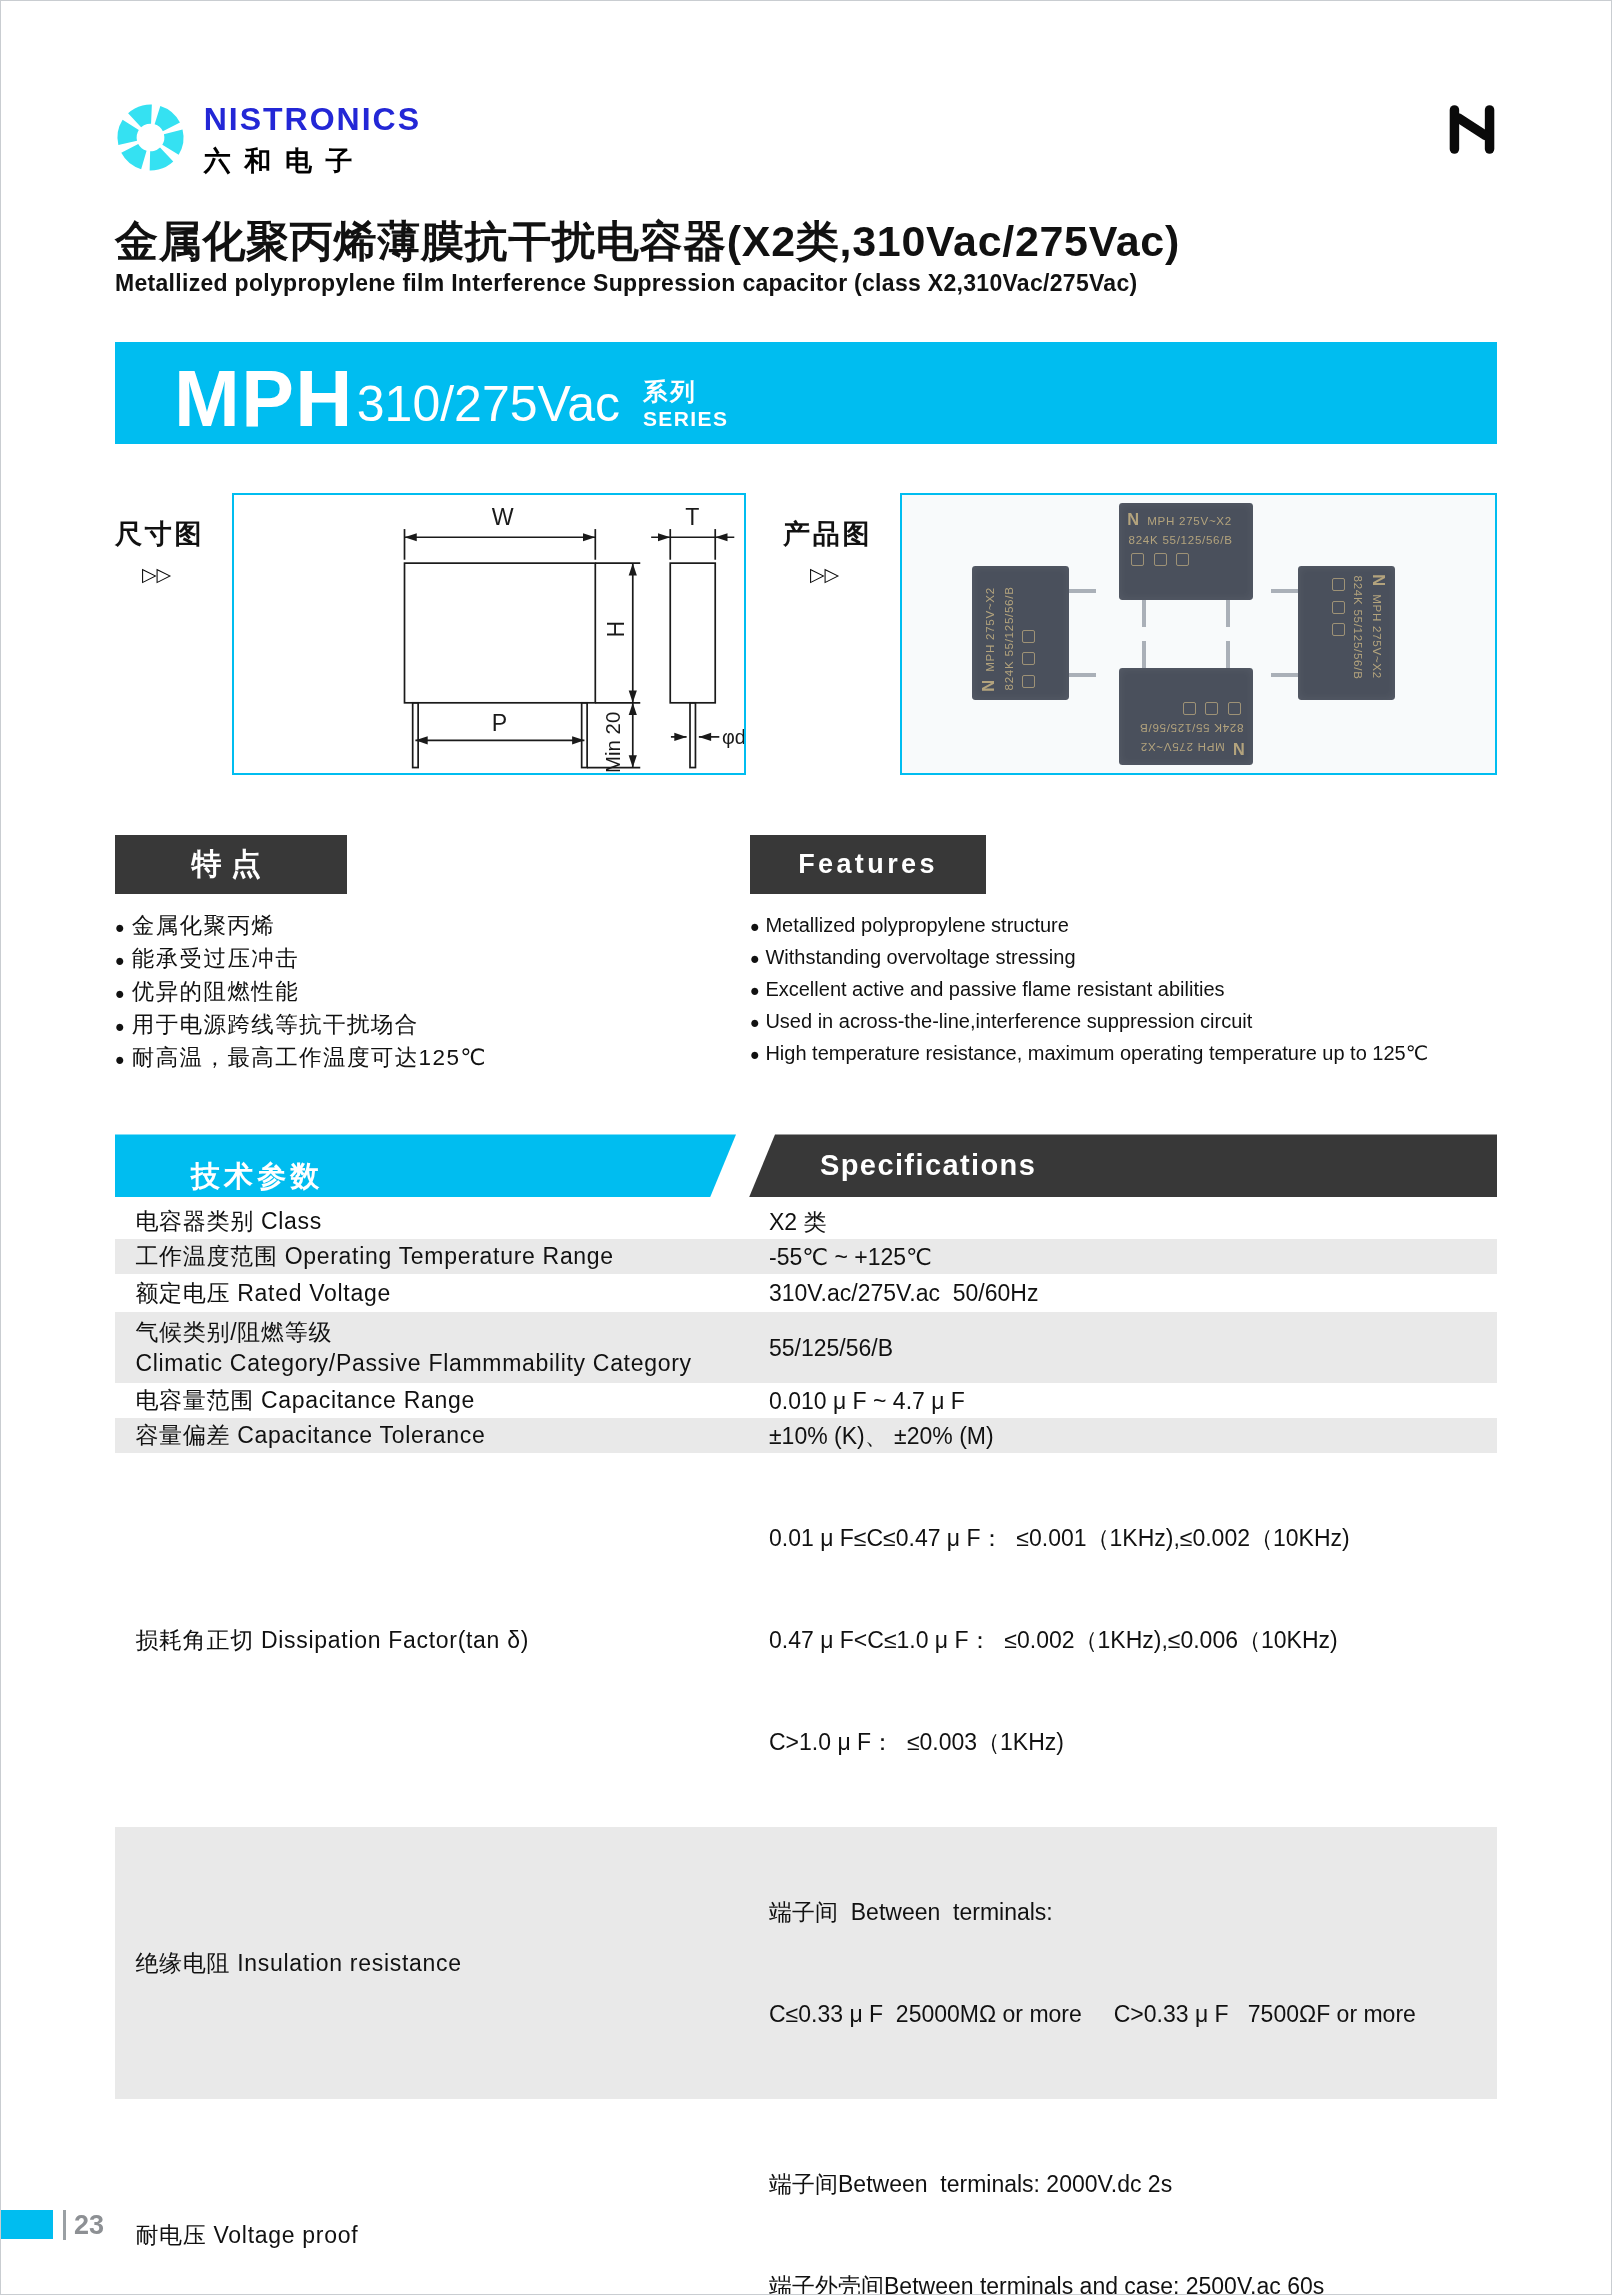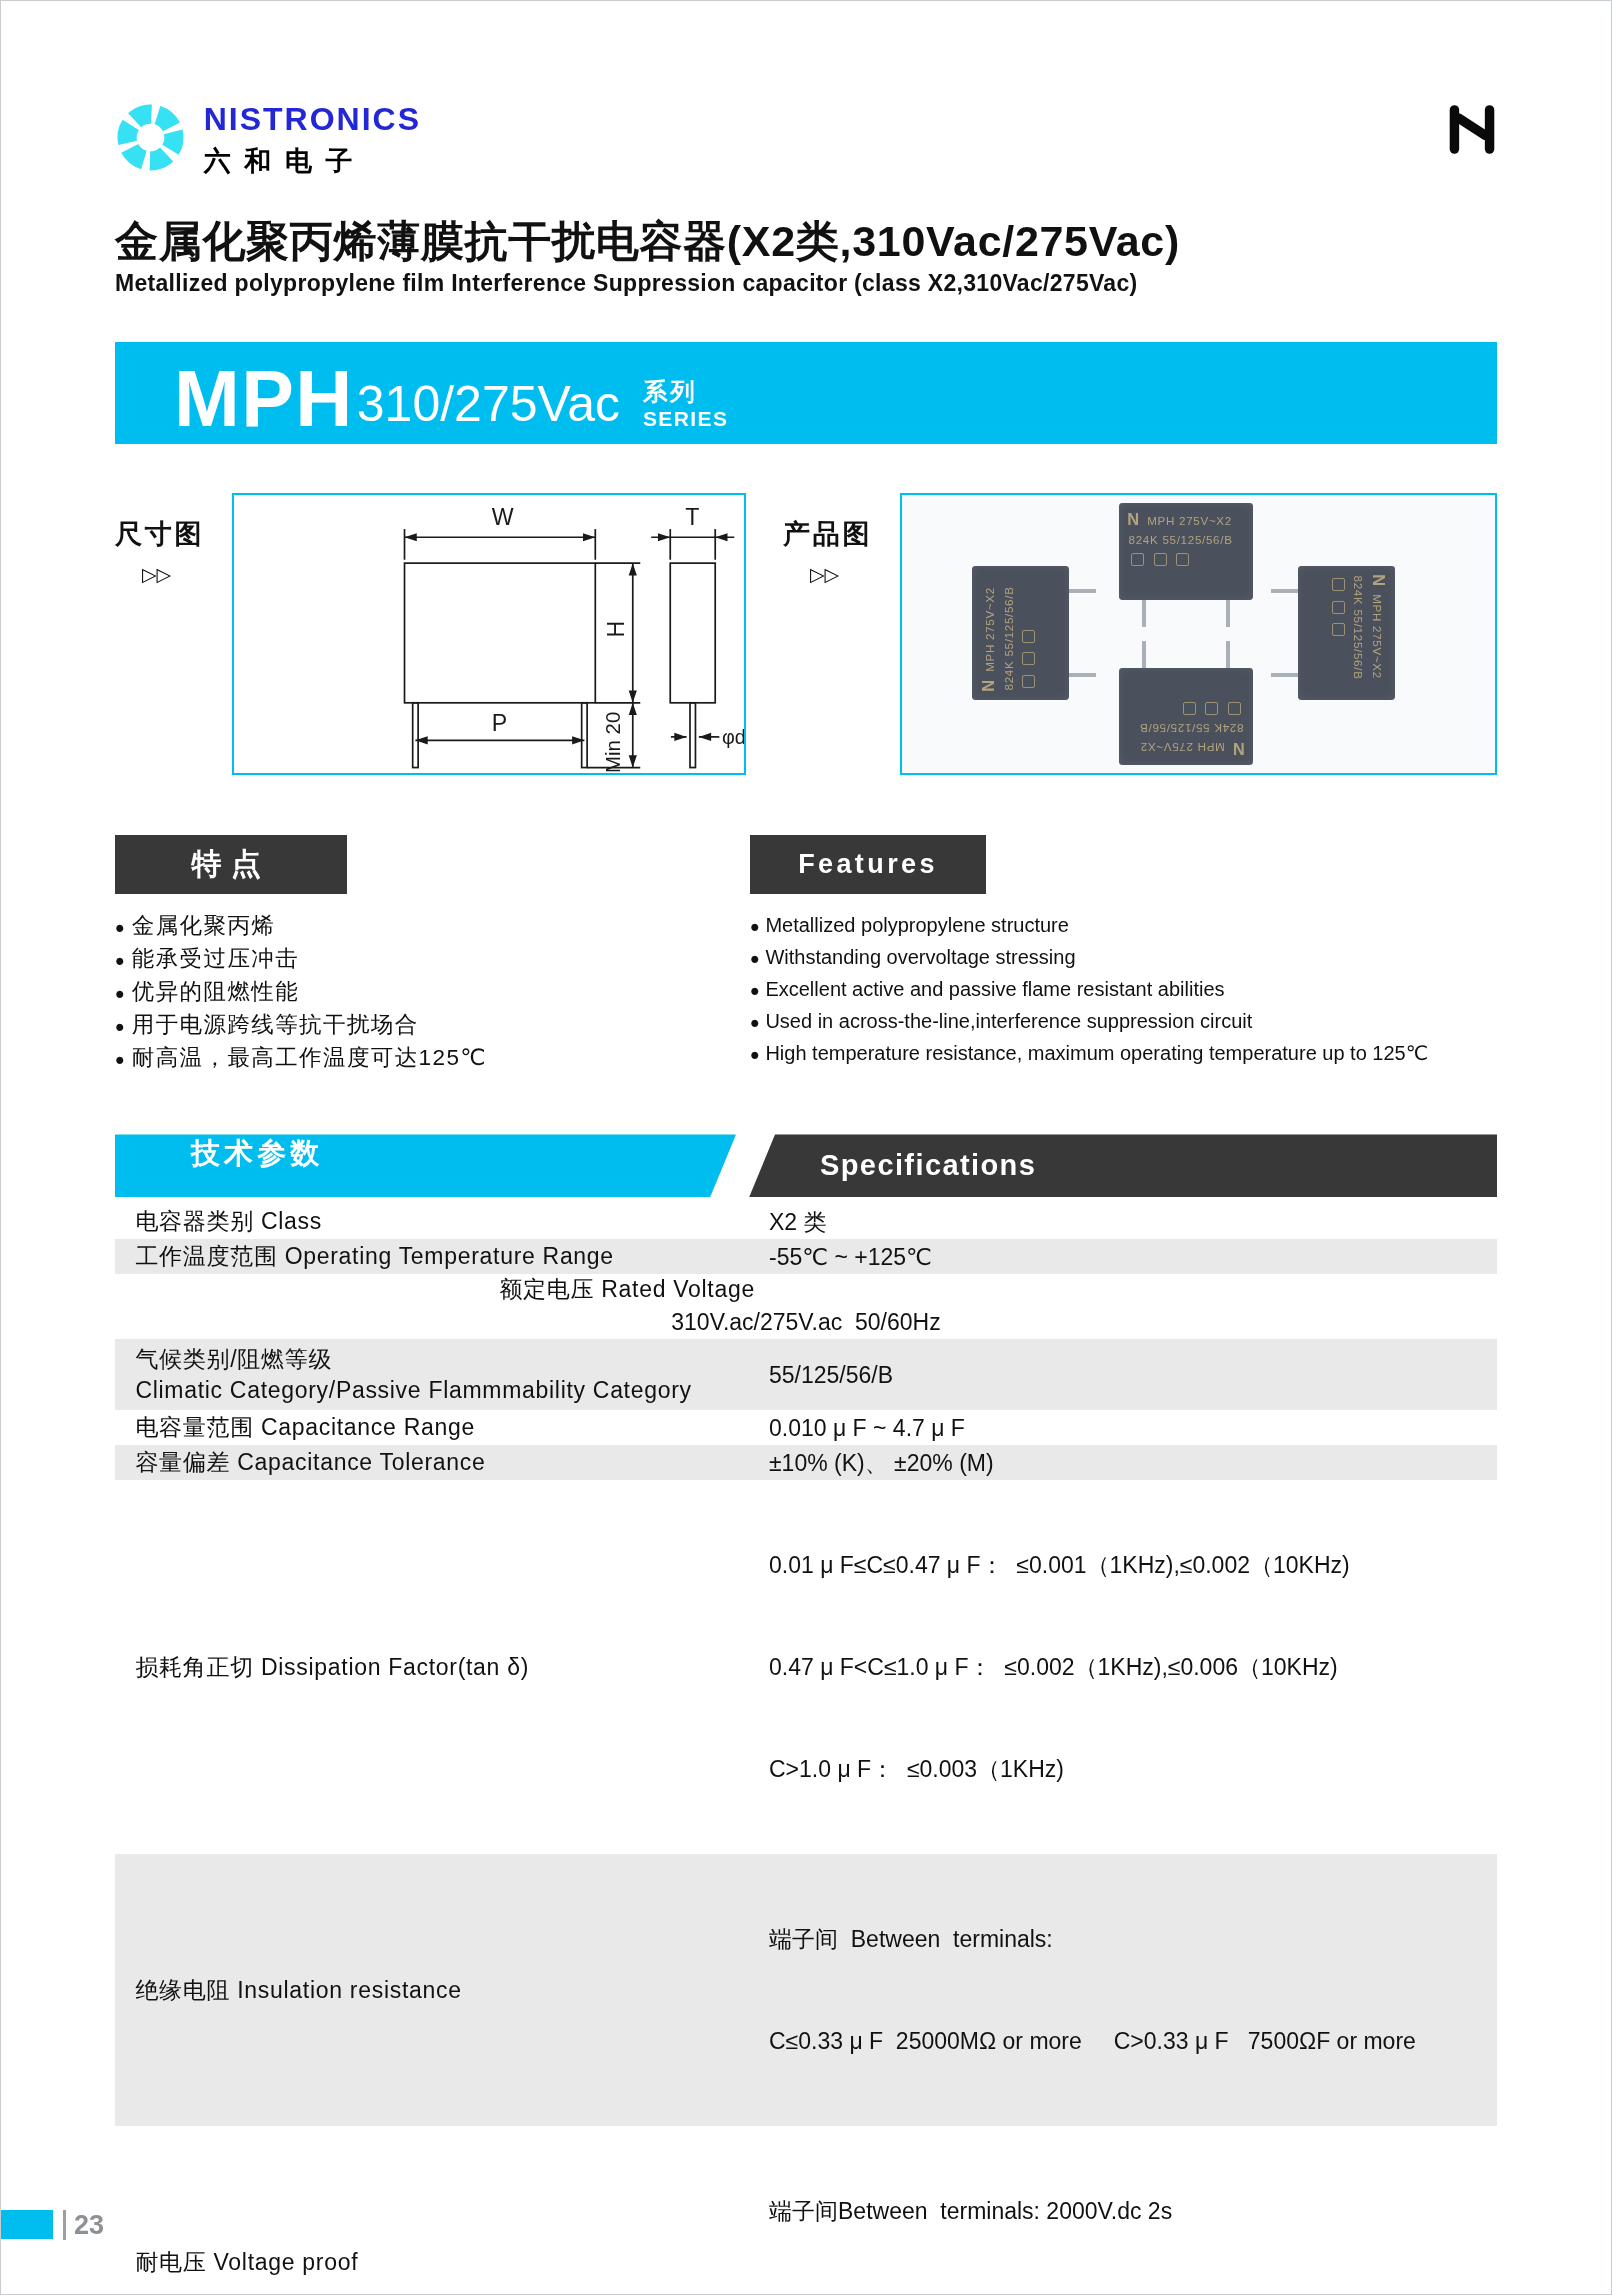--- a/index.html
+++ b/index.html
@@ -66,35 +66,35 @@
   .feat-list{margin-top:16.4px;}
   .feat-item{display:flex;align-items:baseline;}
   .feat-col-cn .feat-item{font-size:22.5px;line-height:31px;letter-spacing:1.4px;}
   .feat-col-en .feat-item{font-size:20px;line-height:31px;}
   .bullet{margin-right:5.5px;font-size:16.4px;flex:none;}
 
   
   .band{position:relative;height:63px;margin-top:0;}
   .band-cyan{position:absolute;left:0;top:0;bottom:0;width:621px;background:#00bdf0;
     clip-path:polygon(0 0,100% 0,calc(100% - 26px) 100%,0 100%);
-    display:flex;align-items:flex-start;padding-left:76px;box-sizing:border-box;}
+    display:flex;align-items:flex-end;padding-left:76px;box-sizing:border-box;}
   .band-dark{position:absolute;left:634px;top:0;bottom:0;right:0;background:#383838;
     clip-path:polygon(26px 0,100% 0,100% 100%,0 100%);
     display:flex;align-items:center;padding-left:71px;box-sizing:border-box;}
   .band-title{color:#fff;font-size:29px;font-weight:bold;letter-spacing:4.1px;}
   .band-title.en{letter-spacing:1.4px;}
 
   
   .spec-section{margin-top:59px;}
   .spec-table{margin-top:6.8px;}
   .spec-row{display:flex;align-items:center;}
   .spec-row.alt{background:#e9e9e9;}
   .spec-label{width:654px;flex:none;padding-left:20.4px;box-sizing:border-box;font-size:23px;line-height:31px;letter-spacing:0.7px;}
   .spec-value{flex:1;font-size:23px;line-height:34px;white-space:pre-wrap;}
-  .h52{min-height:35px;} .h56{min-height:38px;flex-direction:column;} .h104{min-height:71px;} .h156{min-height:106px;}
+  .h52{min-height:35px;} .h56{min-height:38px;} .h104{min-height:71px;} .h156{min-height:106px;}
   .pagenum{position:absolute;left:0;bottom:53px;display:flex;align-items:flex-start;}
   .page-block{width:52px;height:29px;background:#00bdf0;}
   .page-vline{width:3.4px;height:30px;background:#9aa0a4;margin-left:9.5px;}
   .page-no{font-size:27px;font-weight:bold;color:#8d9094;margin-left:8.2px;}
 
   svg text{font-family:"Liberation Sans","DejaVu Sans",sans-serif;}
 </style>
 </head>
 <body>
 

